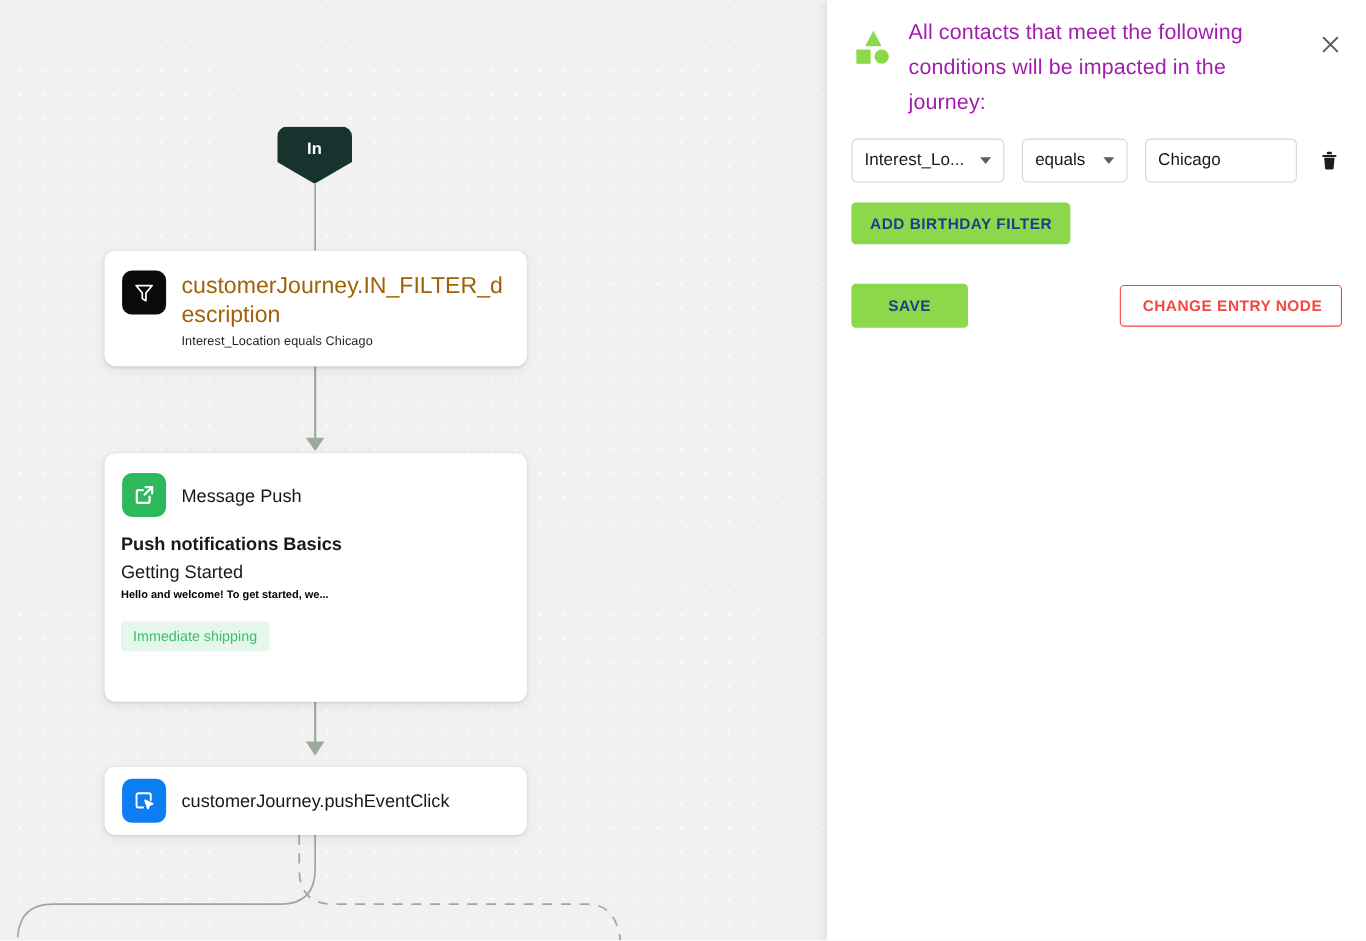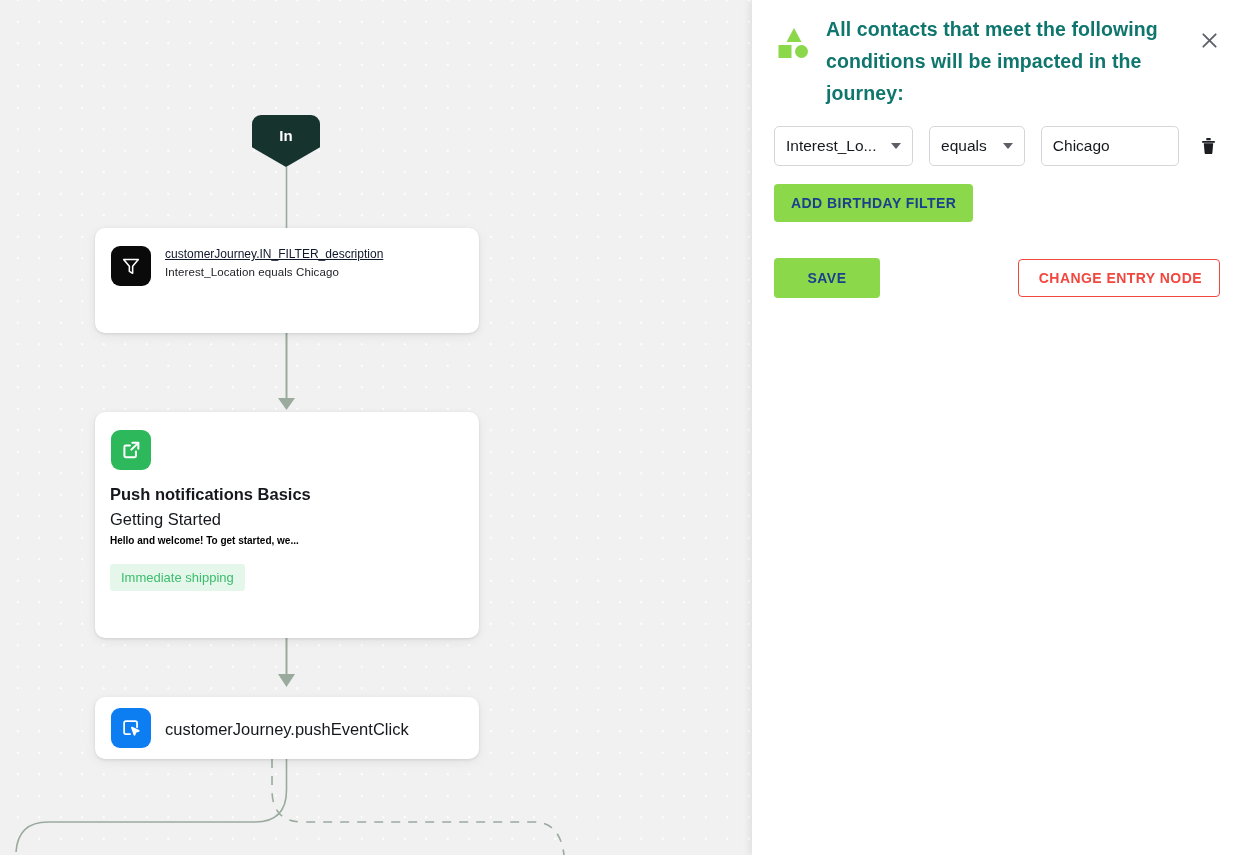--- a/index.html
+++ b/index.html
@@ -55,22 +55,22 @@
     flex: 0 0 auto;
     width: 40px; height: 40px; border-radius: 9px;
     display: flex; align-items: center; justify-content: center;
   }
   .node-icon.black { background: #0a0a0a; }
   .node-icon.green { background: #2eb85c; }
   .node-icon.blue  { background: #0c7ef2; }
 
   .card-title-wrap { margin-left: 14px; padding-top: 1px; }
   .card-title {
-    font-size: 12px; color: #0f172a; line-height: 1.28;
-    word-break: break-all; max-width: 300px; text-decoration: underline;
+    font-size: 21px; color: #a16207; line-height: 1.28;
+    word-break: break-all; max-width: 300px;
   }
   .card-subtitle {
     font-size: 11.5px; color: #222428; margin-top: 4px; letter-spacing: .1px;
   }
   .card-title-simple {
     font-size: 16.5px; color: #16181d; line-height: 40px;
   }
 
   .push-body { padding: 12px 16px 0 15px; }
   .push-h1 { font-size: 16.5px; font-weight: 700; color: #16181d; line-height: 1.5; }
@@ -87,21 +87,21 @@
     position: relative;
     width: 490px; height: 855px; flex: 0 0 490px;
     background: #ffffff;
     box-shadow: -3px 0 7px rgba(0,0,0,.07);
     padding: 0 22px;
   }
   .panel-header { display: flex; align-items: flex-start; padding: 14px 0 0 0; }
   .brand-icon { flex: 0 0 auto; width: 42px; height: 42px; margin-top: 6px; }
   .panel-heading {
     margin-left: 10px; padding-right: 32px;
-    color: #0f766e; font-size: 19.5px; font-weight: 700; line-height: 1.64;
+    color: #a21caf; font-size: 19.5px; font-weight: 400; line-height: 1.64;
     letter-spacing: .1px;
   }
   .close-btn {
     position: absolute; right: 18px; top: 25px;
     width: 30px; height: 30px;
     display: flex; align-items: center; justify-content: center;
     background: none; border: none; cursor: pointer;
   }
   .panel-desc {
     margin-top: 24px; padding-right: 18px;
@@ -198,20 +198,23 @@
 
     <div class="node-card" id="card-push">
       <div class="card-head">
         <div class="node-icon green">
           <svg width="22" height="22" viewBox="0 0 24 24" fill="none" stroke="#ffffff" stroke-width="2.2" stroke-linecap="round" stroke-linejoin="round">
             <path d="M13.5 4.2H20V10.6"></path>
             <path d="M20 4.2 L12.4 11.6"></path>
             <path d="M17.4 13.6V18.4a1.4 1.4 0 0 1-1.4 1.4H6.2a1.4 1.4 0 0 1-1.4-1.4V8.6A1.4 1.4 0 0 1 6.2 7.2h4.6"></path>
           </svg>
         </div>
+        <div class="card-title-wrap">
+          <div class="card-title-simple">Message Push</div>
+        </div>
       </div>
       <div class="push-body">
         <div class="push-h1">Push notifications Basics</div>
         <div class="push-h2">Getting Started</div>
         <div class="push-p">Hello and welcome! To get started, we...</div>
         <span class="push-badge">Immediate shipping</span>
       </div>
     </div>
 
     <div class="node-card" id="card-click">

